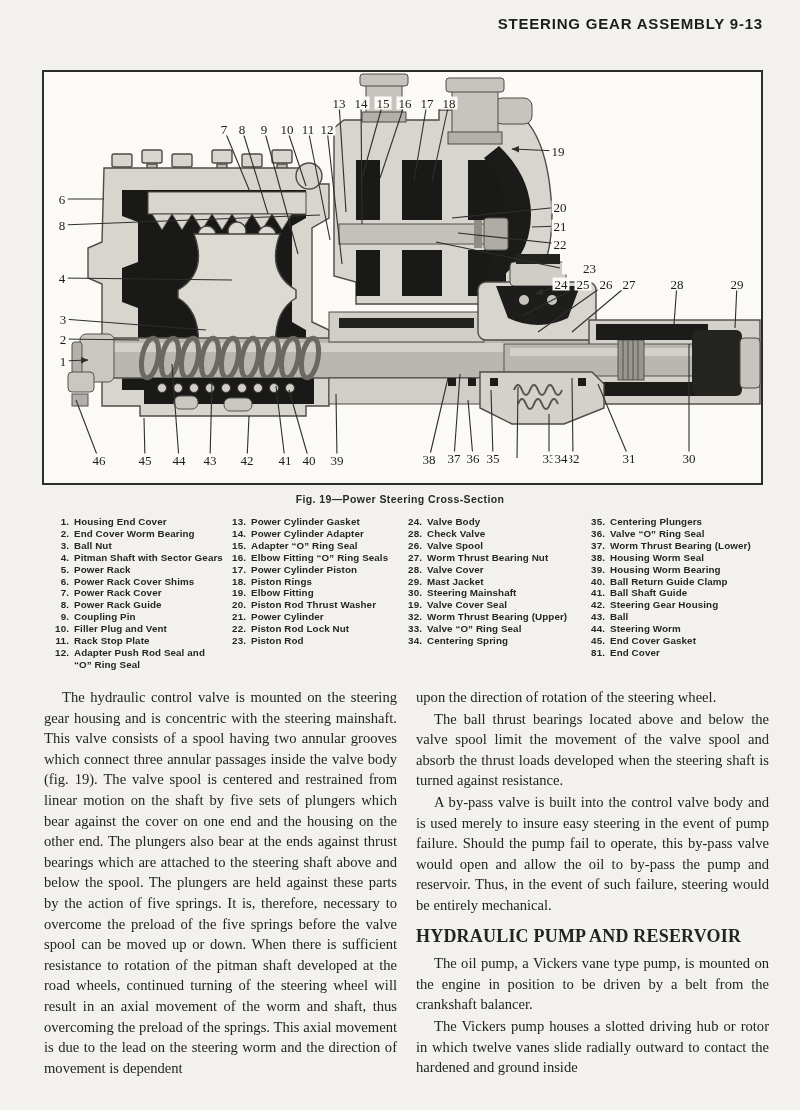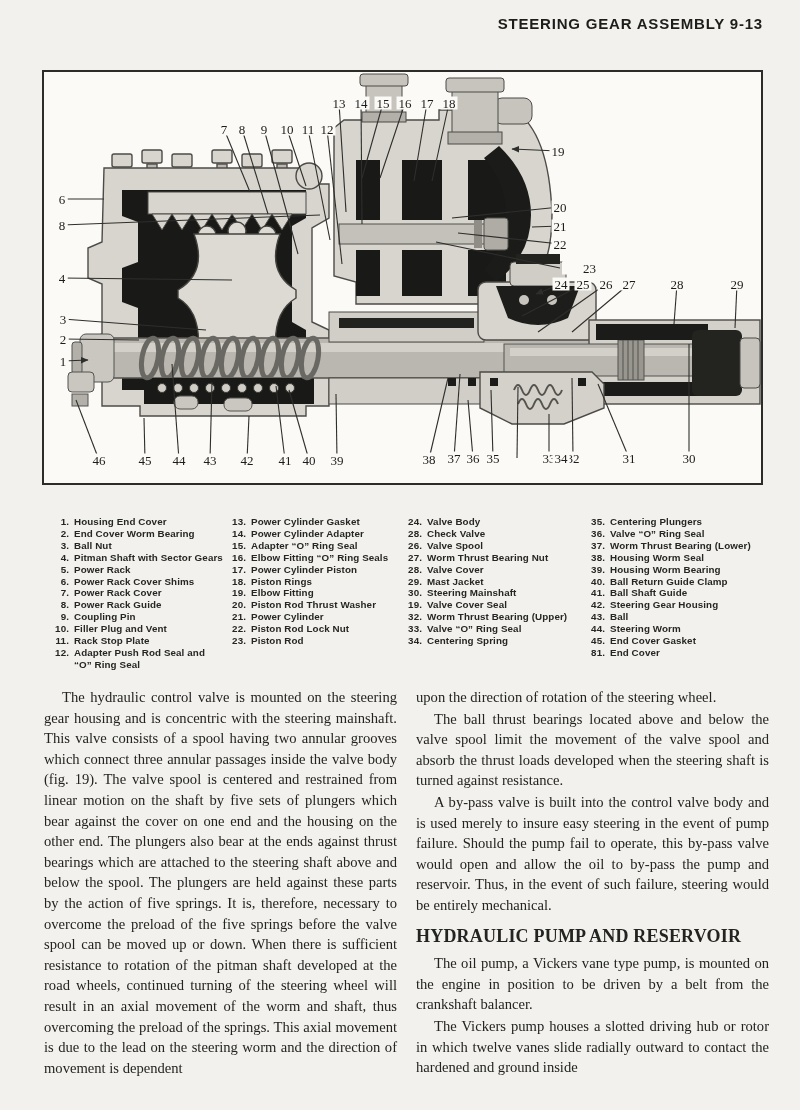--- a/index.html
+++ b/index.html
@@ -269,20 +269,21 @@
         <div class="callout" style="left: 265px; top: 388px;">40</div>
         <div class="callout" style="left: 241px; top: 388px;">41</div>
         <div class="callout" style="left: 203px; top: 388px;">42</div>
         <div class="callout" style="left: 166px; top: 388px;">43</div>
         <div class="callout" style="left: 135px; top: 388px;">44</div>
         <div class="callout" style="left: 101px; top: 388px;">45</div>
         <div class="callout" style="left: 55px; top: 388px;">46</div>
       </div>
   </div>
 
+  <div class="caption">Fig. 19—Power Steering Cross-Section</div>
 
   <div class="pl-col" id="plcol-0">
       <div class="pl-item">
         <span class="pl-num">1.</span>
         <span class="pl-label">Housing End Cover</span>
       </div>
       <div class="pl-item">
         <span class="pl-num">2.</span>
         <span class="pl-label">End Cover Worm Bearing</span>
       </div>

